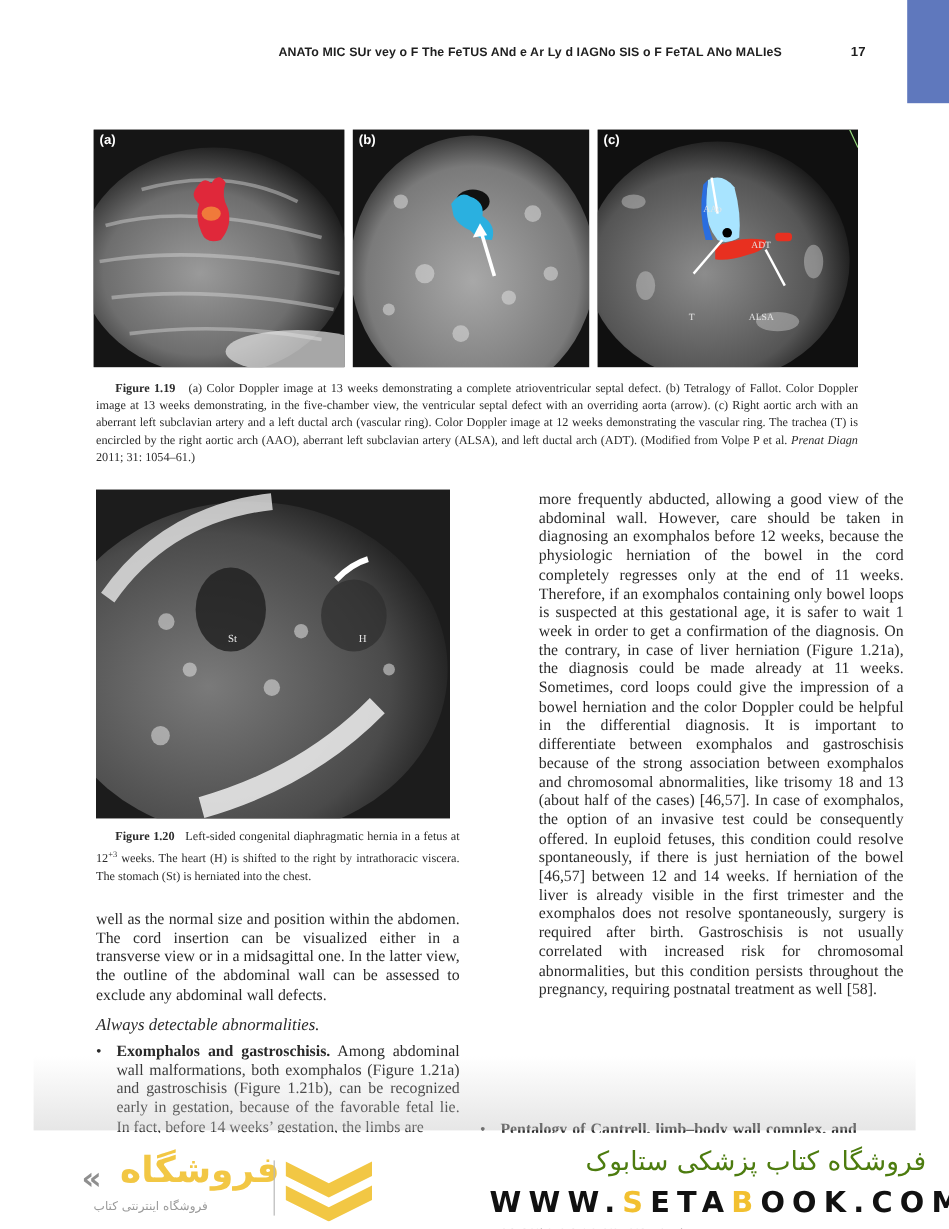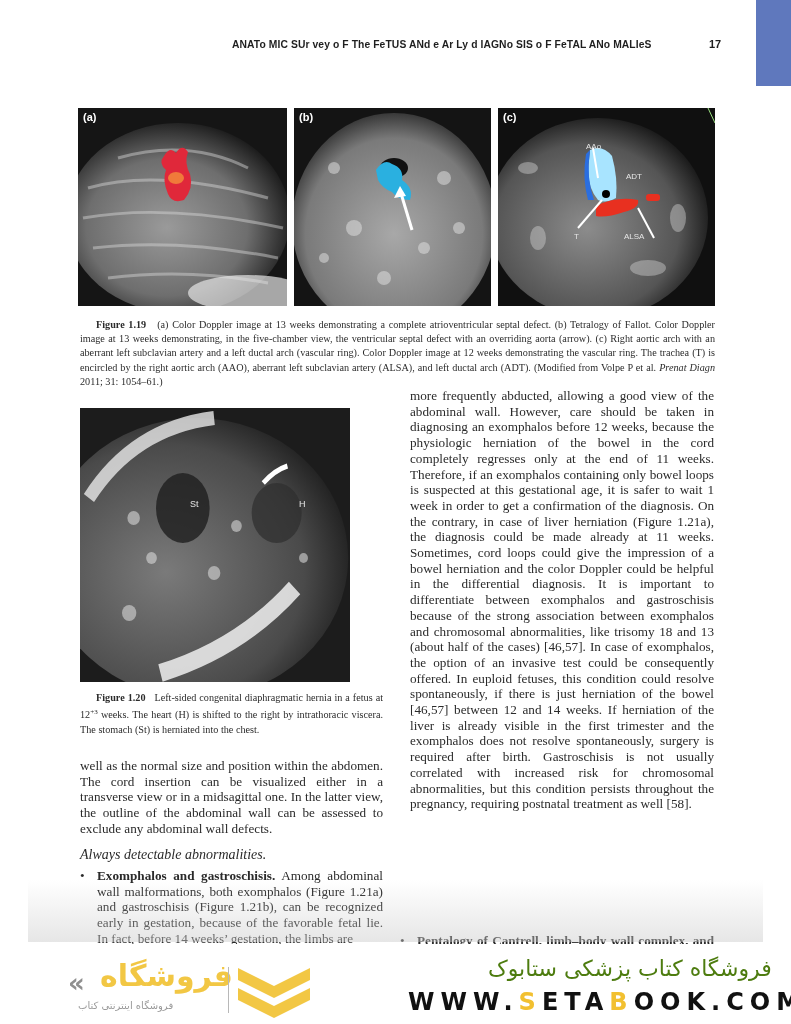--- a/index.html
+++ b/index.html
@@ -11,39 +11,39 @@
   .running-head { position: absolute; left: 232px; top: 39px; width: 460px; font-family: "Liberation Sans", sans-serif; font-size: 10.3px; color: #1f1f1f; letter-spacing: 0.1px; white-space: nowrap; font-weight: bold; }
   .page-num { position: absolute; left: 709px; top: 38px; font-family: "Liberation Sans", sans-serif; font-size: 11px; font-weight: bold; color: #1f1f1f; }
 
   
   .panel { position: absolute; top: 108px; height: 198px; overflow: hidden; background: #1a1a1a; }
   .panel-a { left: 78px; width: 209px; }
   .panel-b { left: 294px; width: 197px; }
   .panel-c { left: 498px; width: 217px; }
   .panel svg { display: block; width: 100%; height: 100%; }
   .panel-label { position: absolute; top: 3px; left: 5px; color: #ffffff; font-family: "Liberation Sans", sans-serif; font-size: 11px; font-weight: bold; }
-  .us-label { position: absolute; color: #e6e6e6; font-family: Liberation Sans, sans-serif; font-size: 8px; }
+  .us-label { position: absolute; color: #e6e6e6; font-family: Liberation Serif, serif; font-size: 8px; margin-top: 28px; }
 
   .caption { position: absolute; font-size: 10.2px; line-height: 14.2px; color: #2b2b2b; text-align: justify; }
   .caption .fig { font-weight: bold; margin-left: 16px; }
   .caption-119 { left: 80px; top: 318px; width: 635px; }
 
-  .panel-120 { position: absolute; left: 80px; top: 408px; width: 270px; height: 274px; overflow: hidden; background: #222; }
+  .panel-120 { position: absolute; left: 80px; top: 408px; width: 295px; height: 274px; overflow: hidden; background: #222; }
   .panel-120 svg { display:block; width:100%; height:100%; }
   .caption-120 { left: 80px; top: 691px; width: 303px; }
 
   .body-text { position: absolute; font-size: 13.2px; line-height: 15.7px; color: #2a2a2a; text-align: justify; }
   .col-left { left: 80px; width: 303px; }
   .col-right { left: 410px; width: 304px; }
   .p-left-1 { top: 758px; }
   .subhead { position: absolute; left: 80px; top: 847px; font-size: 14px; font-style: italic; color: #2a2a2a; }
   .bullet { position: relative; padding-left: 17px; }
   .bullet::before { content: "•"; position: absolute; left: 0; top: 0; }
   .p-left-2 { top: 868px; }
-  .p-right-1 { top: 388px; }
+  .p-right-1 { top: 408px; margin-left: 39px; }
   .p-right-2 { top: 854px; }
   .b { font-weight: bold; }
 
   .fade { position: absolute; left: 28px; top: 880px; width: 735px; height: 62px; background: linear-gradient(to bottom, rgba(215,215,215,0) 0%, rgba(200,200,200,0.45) 100%); pointer-events: none; }
 
   
   .banner { position: absolute; left: 0; top: 944px; width: 791px; height: 80px; background: #ffffff; }
   .logo-arrows { position: absolute; left: 68px; top: 968px; font-family: "DejaVu Sans", sans-serif; font-size: 26px; font-weight: bold; color: #8f8f8f; letter-spacing: -6px; }
   .logo-word { position: absolute; left: 100px; top: 958px; font-family: "DejaVu Sans", sans-serif; font-size: 30px; font-weight: bold; color: #f2c744; }
   .logo-sub { position: absolute; left: 78px; top: 1000px; font-family: "DejaVu Sans", sans-serif; font-size: 10px; color: #9a9a9a; direction: rtl; }

